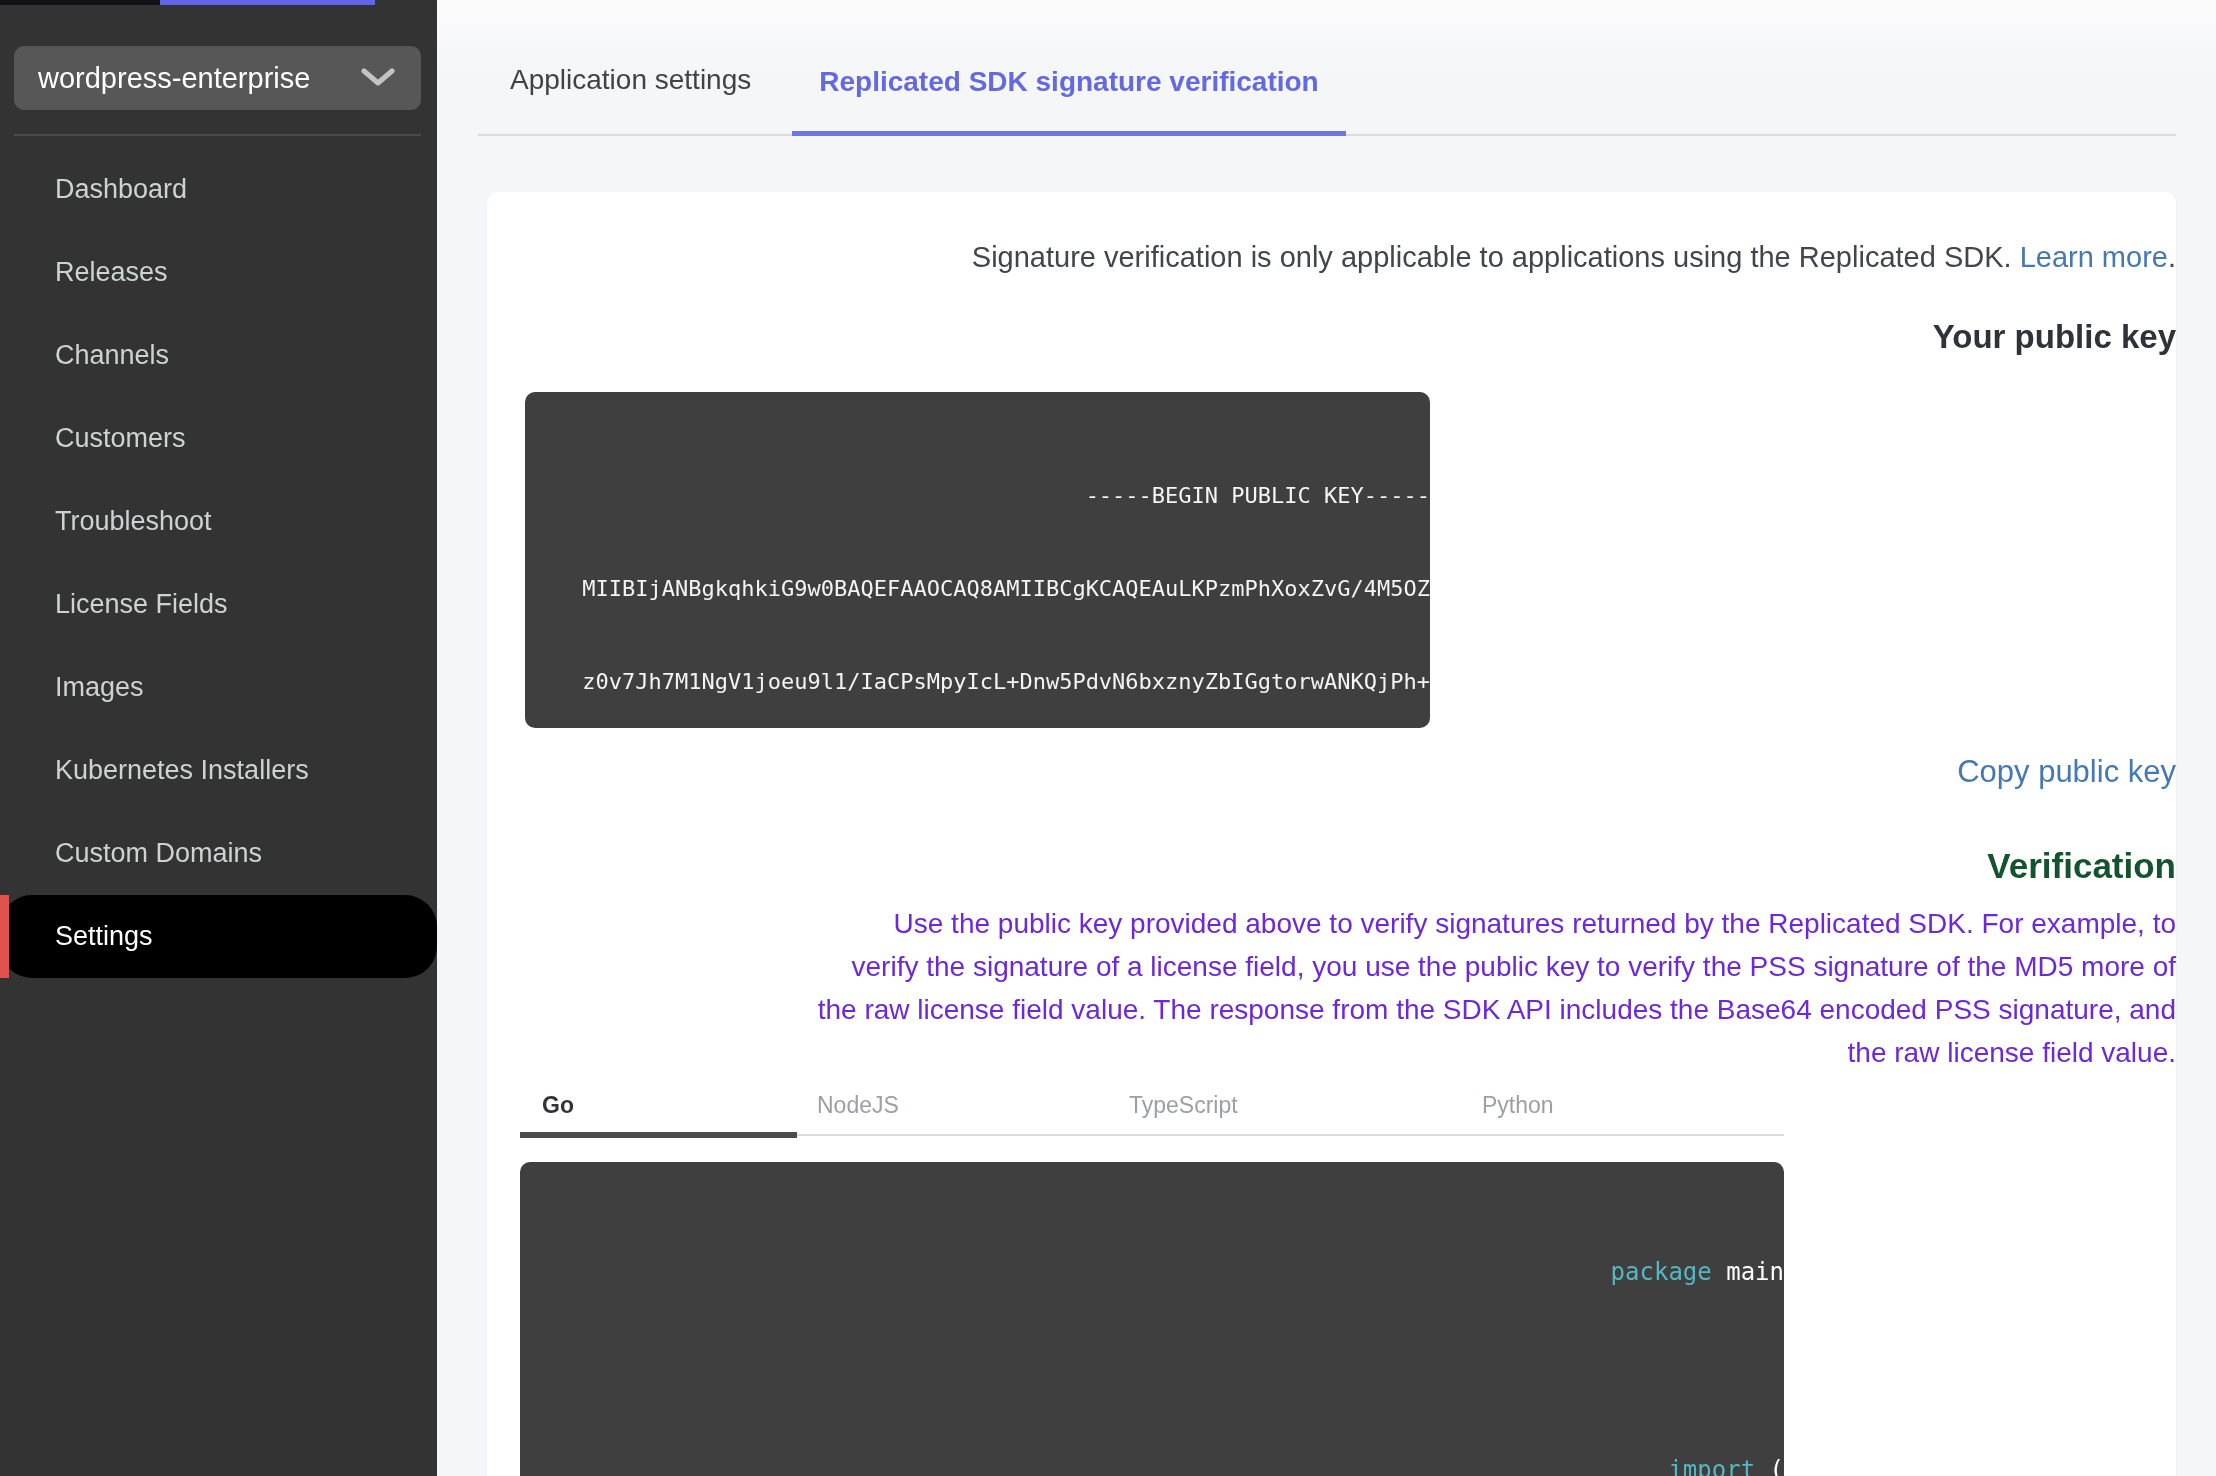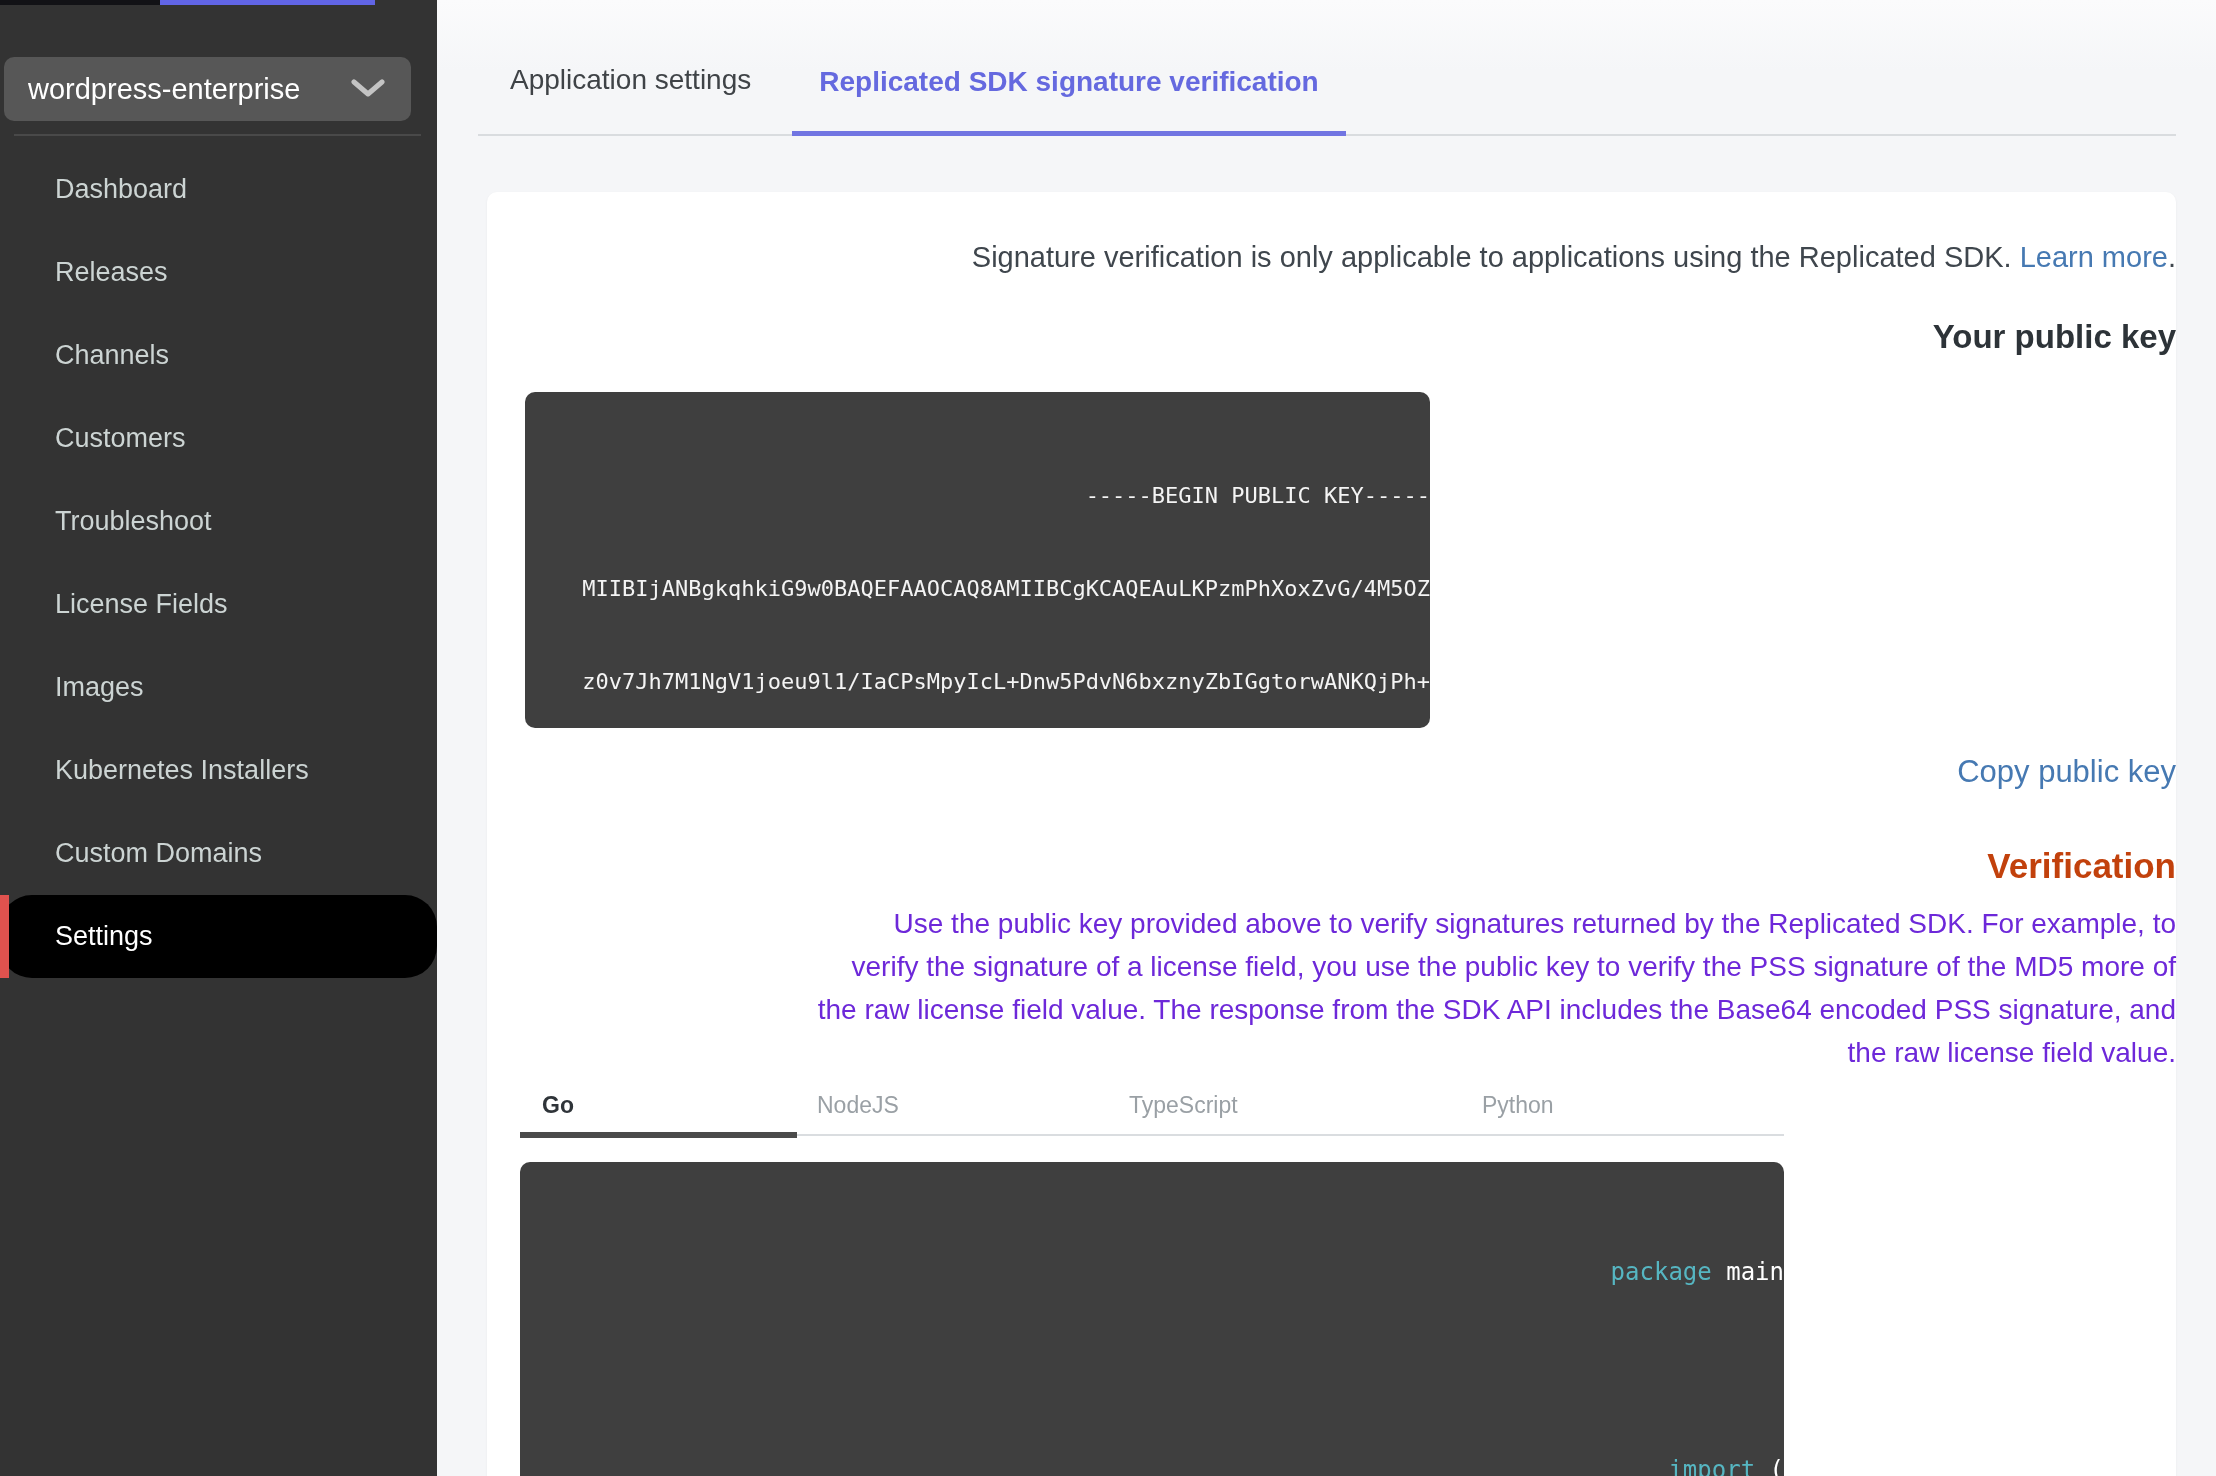--- a/index.html
+++ b/index.html
@@ -11,26 +11,25 @@
     overflow:hidden;
   }
 
   
   .strip-black { position:absolute; left:0; top:0; width:160px; height:5px; background:#121216; z-index:9; }
   .strip-purple { position:absolute; left:160px; top:0; width:215px; height:5px; background:#6165e6; z-index:9; }
 
   
   .sidebar { position:absolute; left:0; top:0; width:437px; height:1476px; background:#333333; }
   .app-selector {
-    position:absolute; left:4px; top:46px; width:407px; height:64px;
+    position:absolute; left:14px; top:46px; width:407px; height:64px;
     background:#575757; border:none; border-radius:10px; cursor:pointer;
     display:flex; align-items:center; justify-content:space-between;
     padding:0 26px 0 24px; color:#ffffff; font-size:29px;
     font-family:"Liberation Sans", sans-serif;
-    margin-top:11px;
   }
   .sidebar-divider { position:absolute; left:14px; top:134px; width:407px; height:2px; background:#494949; }
   .nav { position:absolute; left:0; top:148px; width:437px; }
   .nav-item {
     height:83px; display:flex; align-items:center; padding-left:55px;
     color:#ccd4d3; font-size:27px; cursor:pointer; position:relative;
   }
   .nav-item.active { background:#000000; color:#ffffff;border-radius:32px; }
   .nav-item.active::before {
     content:""; position:absolute; left:0; top:0; width:9px; height:100%; background:#e0524e;
@@ -68,21 +67,21 @@
 
   .key-block {
     margin-top:36px; width:905px; height:336px; background:#3f3f3f; border-radius:10px;
     padding:26px 0 0 22px;
     font-family:"DejaVu Sans Mono", monospace; font-size:22px; line-height:31px;
     color:#f4f4f4; white-space:pre; overflow:hidden;
   }
 
   .copy-link { display:inline-block; margin-top:26px; font-size:31px; }
 
-  .verification-h { font-size:35px; font-weight:bold; color:#c2410c; margin-top:56px; }
+  .verification-h { font-size:35px; font-weight:bold; color:#14532d; margin-top:56px; }
   .verify-p { margin-top:16px; font-size:28px; line-height:43px; color:#6d28d9; }
 
   .code-tabs { position:relative; margin:16px 0 0 -5px; width:1264px; height:46px; border-bottom:2px solid #dadde0; }
   .code-tab { position:absolute; top:2px; font-size:23px; color:#9aa0a5; cursor:pointer; white-space:nowrap; }
   .code-tab.active { color:#2f3439; font-weight:bold; }
   .code-tab.t-go { left:22px; }
   .code-tab.t-nodejs { left:297px; }
   .code-tab.t-typescript { left:609px; }
   .code-tab.t-python { left:962px; }
   .dark-underline { position:absolute; left:0; bottom:-4px; width:277px; height:6px; background:#4b4b4b; }

